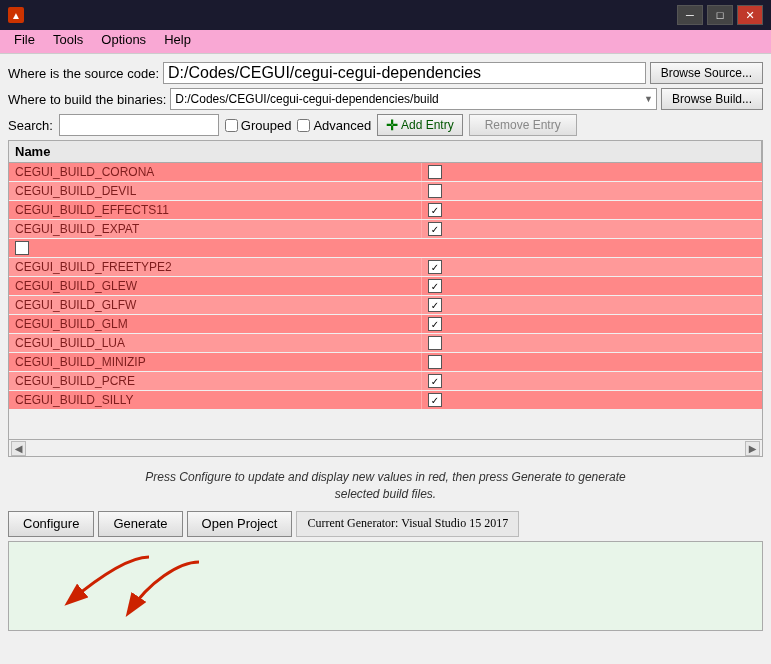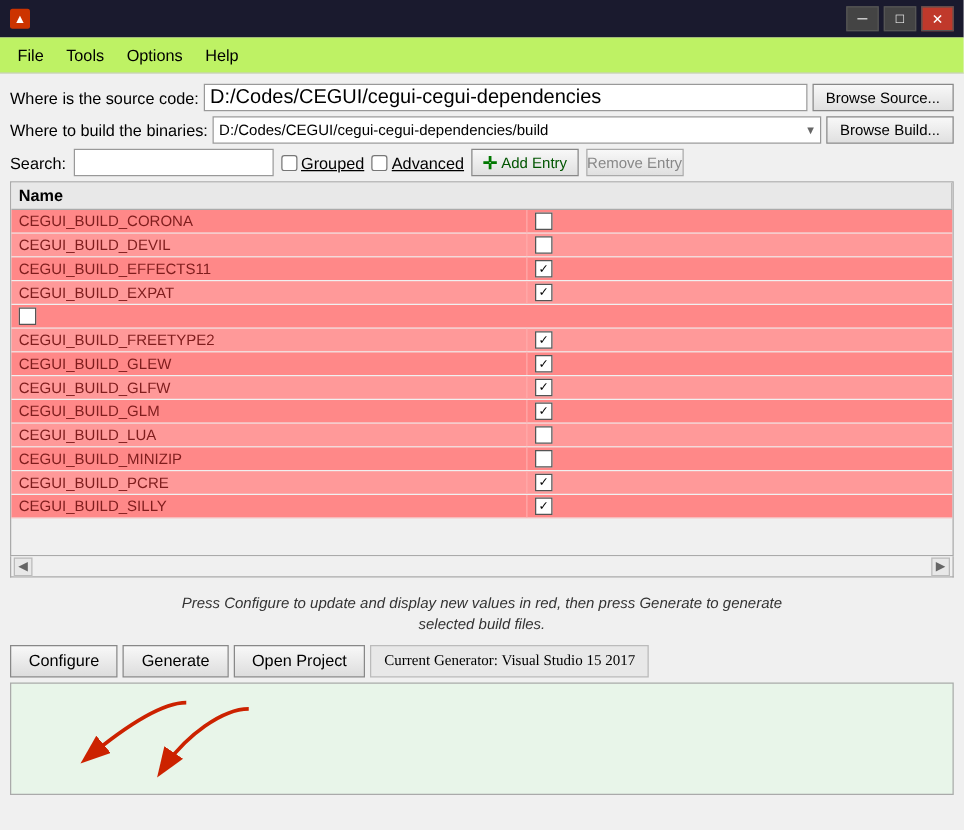--- a/index.html
+++ b/index.html
@@ -51,24 +51,23 @@
       background: #444;
       color: white;
       font-size: 11px;
       cursor: pointer;
       display: flex;
       align-items: center;
       justify-content: center;
     }
     .title-btn.close { background: #c0392b; }
     .menu-bar {
-      background: #bef264;
-      display: flex;
-      align-items: center;
-      padding: 14px 6px;
+      background: #f9a8d4;
+      display: flex;
+      padding: 0 6px;
       border-bottom: 1px solid #ccc;
       height: 24px;
       gap: 2px;
     }
     .menu-item {
       padding: 2px 8px;
       cursor: pointer;
       font-size: 13px;
     }
     .main-content {
@@ -122,39 +121,38 @@
       background: white;
       padding: 0 4px;
       font-size: 12px;
     }
     .checkbox-label {
       display: flex;
       align-items: center;
       gap: 3px;
       font-size: 13px;
       cursor: pointer;
-      text-decoration: underline;
     }
     .checkbox-label input { margin: 0; }
     .add-btn {
       background: linear-gradient(to bottom, #f8f8f8, #e0e0e0);
       border: 1px solid #888;
       padding: 2px 8px;
       font-size: 12px;
       cursor: pointer;
       display: flex;
       align-items: center;
       gap: 3px;
       color: #005500;
       height: 22px;
     }
     .remove-btn {
       background: linear-gradient(to bottom, #f8f8f8, #e0e0e0);
       border: 1px solid #aaa;
-      padding: 2px 0;
+      padding: 2px 15px;
       font-size: 12px;
       cursor: pointer;
       color: #888;
       height: 22px;
     }
     .table-header {
       display: flex;
       background: #e8e8e8;
       border-bottom: 1px solid #aaa;
       position: sticky;

